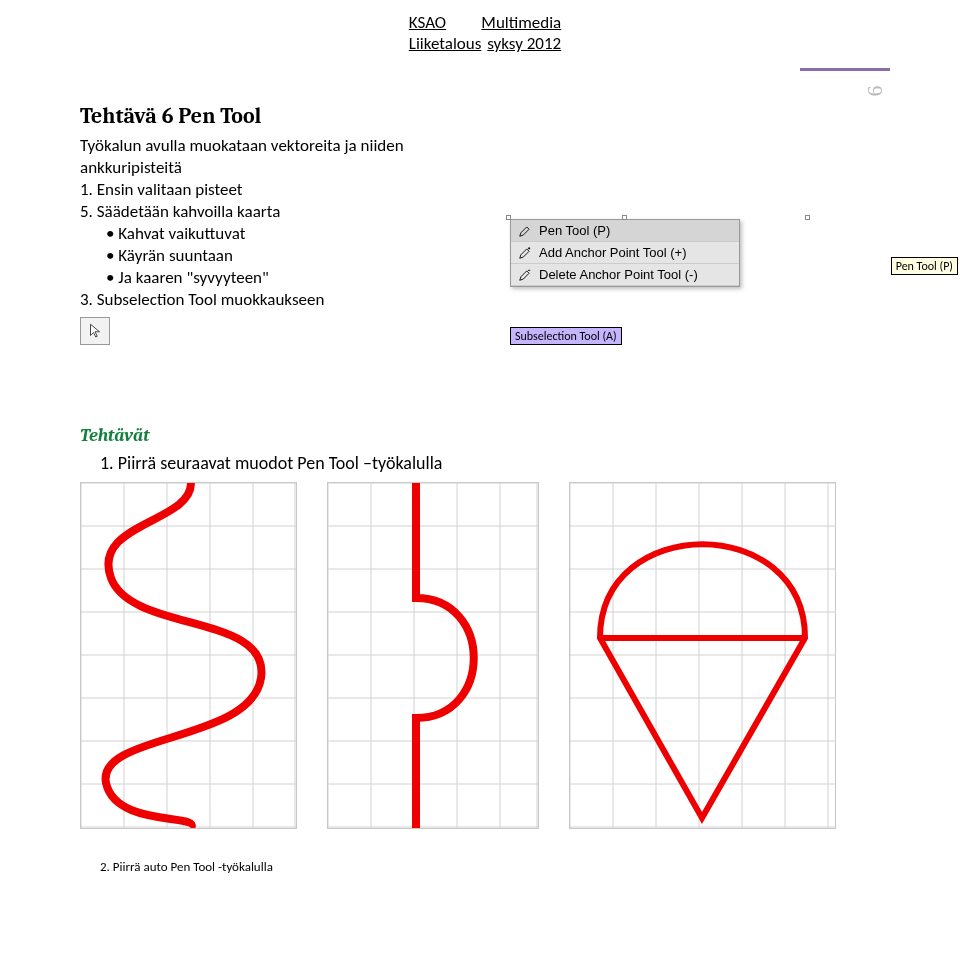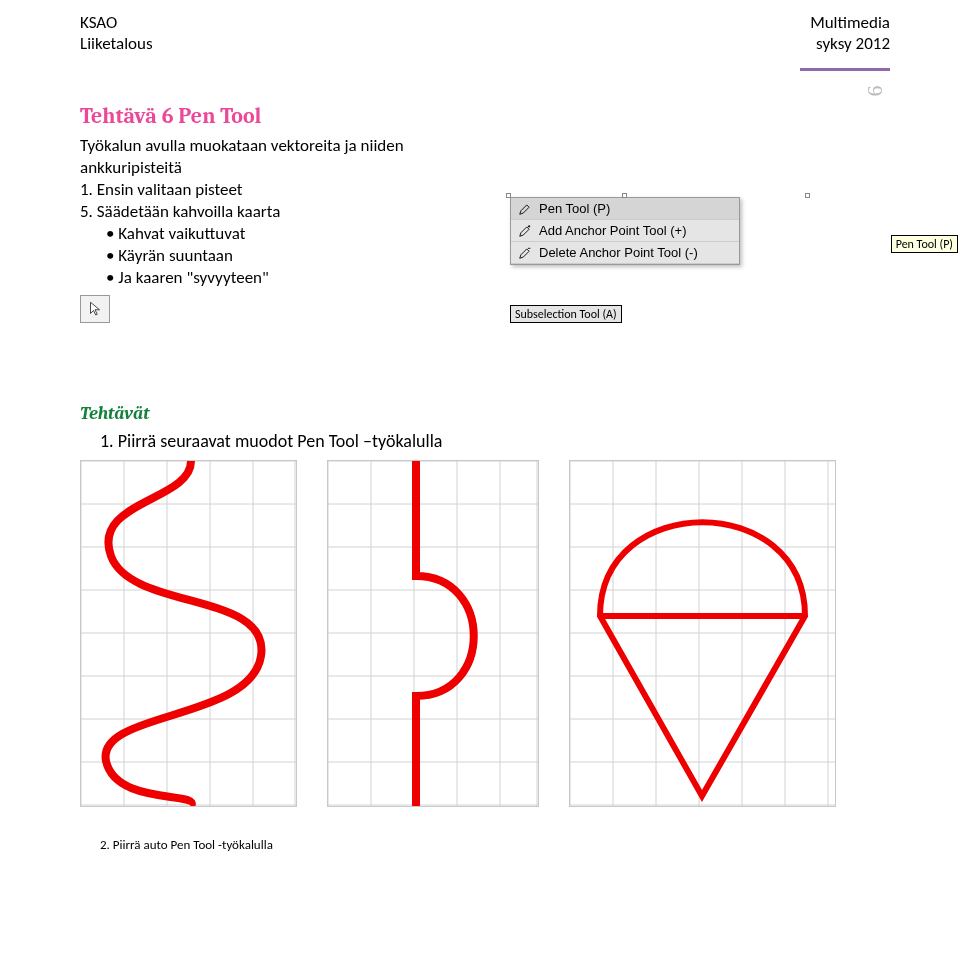--- a/index.html
+++ b/index.html
@@ -10,45 +10,46 @@
     height: 980px;
     position: relative;
     color: #000;
   }
   .page {
     padding: 12px 70px 20px 80px;
     position: relative;
   }
   .header {
     display: flex;
-    justify-content: space-between;
+    justify-content: center;
     font-size: 17px;
     line-height: 1.25;
     margin-bottom: 8px;
+    text-decoration: underline;
   }
   .page-rule {
     position: absolute;
     top: 68px;
     right: 70px;
     width: 90px;
     height: 3px;
     background: #8f6aa9;
   }
   .page-num {
     position: absolute;
     top: 78px;
     right: 80px;
     font-family: "Lucida Handwriting", cursive;
     font-size: 22px;
     color: #bbb;
     transform: rotate(-90deg);
   }
   h1.title {
     font-family: Cambria, "Times New Roman", serif;
-    color: #ec4899;
+    color: #000000;
     font-size: 22px;
     font-weight: bold;
     margin-top: 48px;
     margin-bottom: 6px;
   }
   .body-text {
     font-size: 17px;
     line-height: 1.3;
   }
   .hanging { padding-left: 22px; text-indent: -22px; }
@@ -97,21 +98,21 @@
     background: #f2f2f2;
     width: 30px;
     height: 28px;
     display: flex;
     align-items: center;
     justify-content: center;
     margin-top: 6px;
   }
   .subsel-label {
     display: inline-block;
-    background: #e5e5e5;
+    background: #c4b5fd;
     border: 1px solid #000;
     font-size: 12px;
     padding: 1px 4px;
     margin-top: 10px;
   }
   h2.sub {
     font-family: Cambria, "Times New Roman", serif;
     color: #15803d;
     font-size: 18px;
     font-style: italic;
@@ -154,20 +155,21 @@
   <h1 class="title">Tehtävä 6 Pen Tool</h1>
 
   <div class="main-row">
     <div class="main-left body-text">
       <div>Työkalun avulla muokataan vektoreita ja niiden ankkuripisteitä</div>
       <div class="hanging">1. Ensin valitaan pisteet</div>
       <div class="hanging">5. Säädetään kahvoilla kaarta</div>
       <div class="bullet">Kahvat vaikuttuvat</div>
       <div class="bullet">Käyrän suuntaan</div>
       <div class="bullet">Ja kaaren "syvyyteen"</div>
+      <div class="hanging">3. Subselection Tool muokkaukseen</div>
 
       <div class="subsel-icon">
         <svg viewBox="0 0 24 24" width="18" height="18">
           <polygon points="6,3 6,18 10,14 13,20 15,19 12,13 18,13" fill="#fff" stroke="#333" stroke-width="1.2"></polygon>
         </svg>
       </div>
     </div>
 
     <div class="main-right">
       <div class="menu-wrap">

